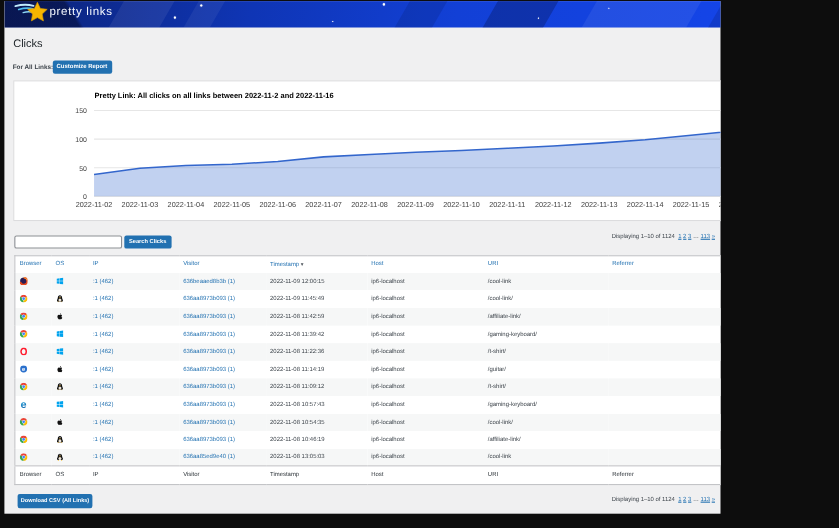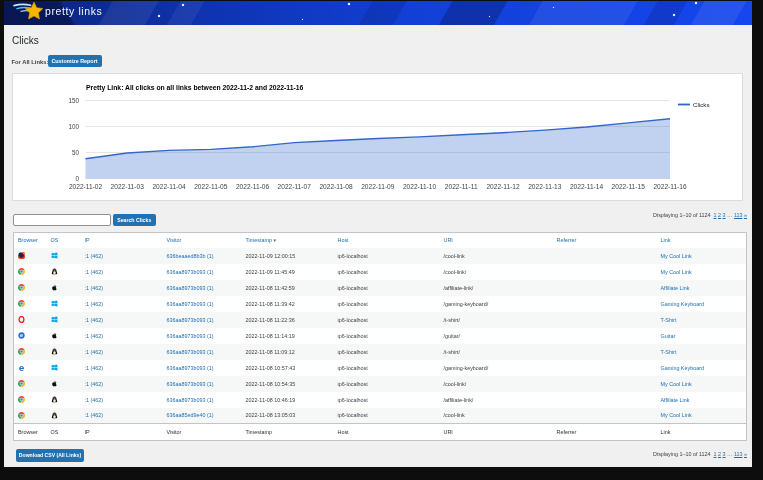--- a/index.html
+++ b/index.html
@@ -1,16 +1,16 @@
 <!DOCTYPE html>
 <html><head><meta charset="utf-8">
 <style>
 * { margin:0; padding:0; box-sizing:border-box; }
 html,body { width:763px; height:480px; background:#0d0d0d; font-family:"Liberation Sans",sans-serif; overflow:hidden; }
-#page { position:absolute; left:4px; top:1px; width:748px; height:466px; background:#f0f0f1; overflow:hidden; }
+#page { position:absolute; left:4px; top:1px; width:651px; height:466px; background:#f0f0f1; overflow:hidden; }
 
 
 #banner { position:absolute; left:0; top:0; width:748px; height:24px;
   background:linear-gradient(100deg,#0c2376 0%,#0f35b5 30%,#1240d6 55%,#1546ee 100%); overflow:hidden; }
 .band { position:absolute; top:-10px; height:50px; transform:skewX(-30deg); }
 .sp { position:absolute; background:#fff; border-radius:50%; box-shadow:0 0 1px #fff; }
 #logotext { position:absolute; left:41px; top:4px; color:#f4f8ff; font-size:10.5px; font-weight:400; letter-spacing:0.6px; }
 
 
 #h-clicks { position:absolute; left:8px; top:33.5px; font-size:10px; color:#1d2327; }

